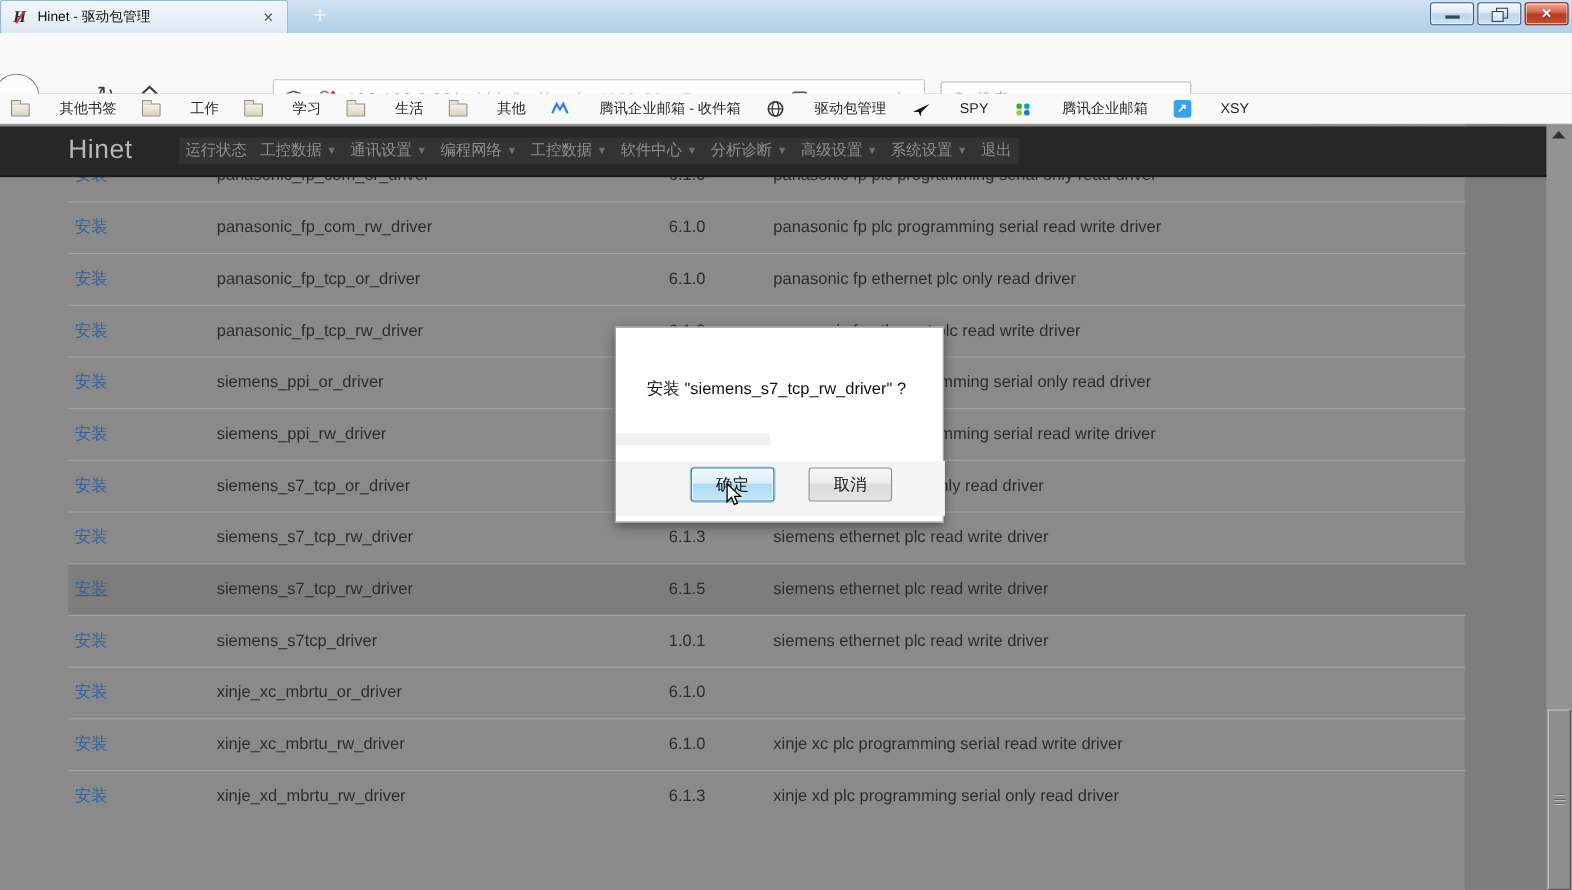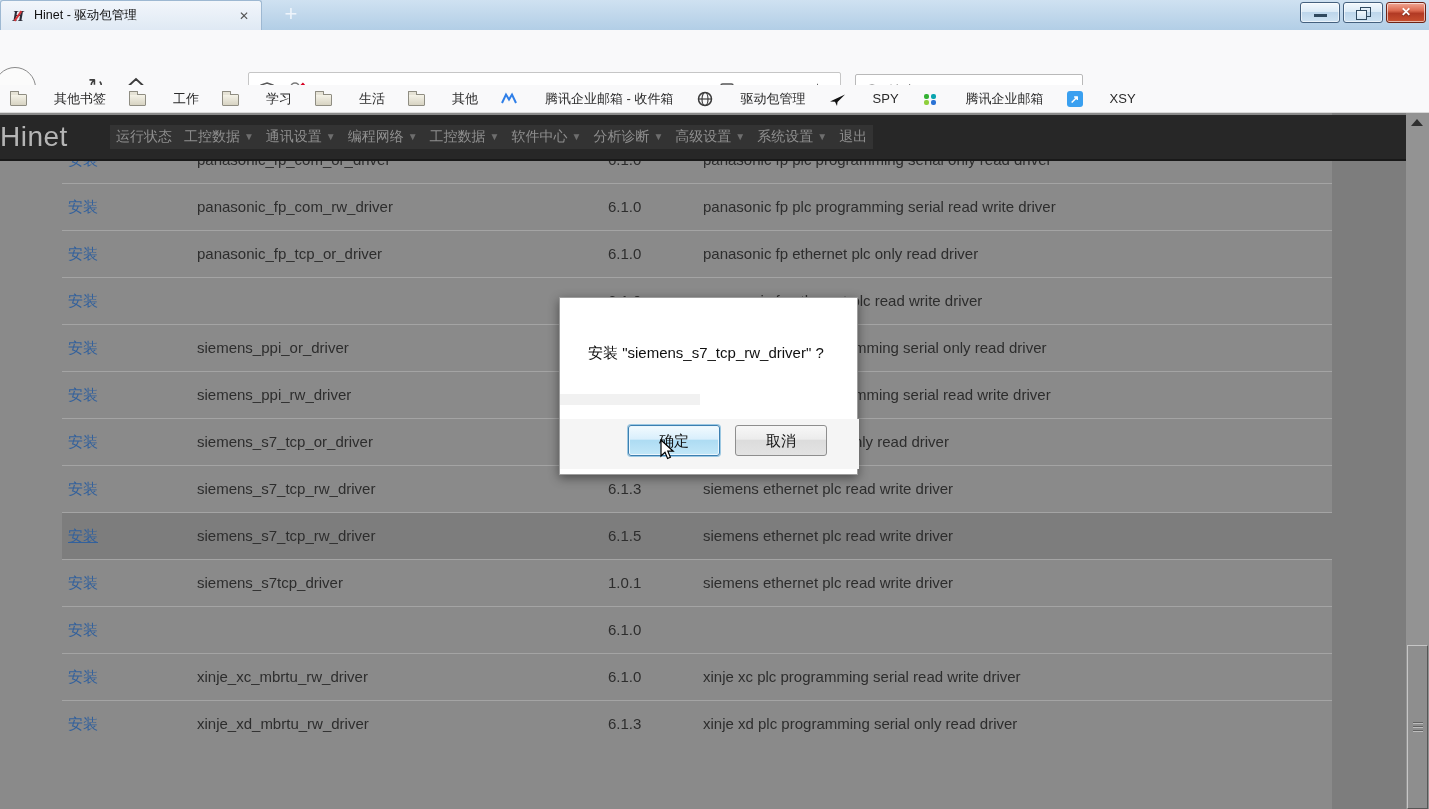--- a/index.html
+++ b/index.html
@@ -84,21 +84,21 @@
   .icon-xsy .bm-ico { background:#3aa0f0; border-radius:3px; width:16px; height:16px; }
   .icon-xsy .bm-ico::before { content:"↗"; position:absolute; left:0; width:16px; text-align:center; top:0;
     color:#fff; font-size:11px; font-weight:bold; line-height:16px; }
 
   
   .page { position:absolute; left:0; top:113px; width:1406px; height:696px; background:#8a8a8a; overflow:hidden; }
   .right-margin { position:absolute; left:1332px; top:0; width:74px; height:696px; background:#7d7d7d; }
 
   .site-nav { position:absolute; left:0; top:2px; width:1406px; height:46px; background:#272727;
     border-bottom:2px solid #191919; z-index:5; display:flex; align-items:center; }
-  .brand { font-size:28px; color:#b5b5b5; letter-spacing:.5px; }
+  .brand { margin-left:62px; font-size:24px; color:#b5b5b5; letter-spacing:.5px; }
   .menu { display:flex; margin-left:42px; list-style:none; }
   .menu-item { font-size:14px; color:#8f8f8f; background:rgba(255,255,255,.06); padding:3px 6px; white-space:nowrap; }
   .menu-item .caret { display:none; font-size:10px; color:#6e6e6e; margin-left:4px; vertical-align:1px; }
   .menu-item.has-caret .caret { display:inline; }
 
   .rows { position:absolute; left:62px; top:23px; width:1270px; }
   .drv-row { position:relative; height:47px; line-height:46px; border-top:1px solid #a4a4a4; font-size:15px; color:#2d2d2d; }
   .drv-row.highlight { background:#7d7d7d; }
   .cell { position:absolute; top:0; white-space:nowrap; }
   .c-install { left:6px; color:#33619c; }
@@ -106,21 +106,21 @@
   .c-name { left:135px; }
   .c-ver { left:546px; }
   .c-desc { left:641px; }
 
   
   .dialog { position:absolute; left:559px; top:184px; width:299px; height:178px; background:#fff;
     border:1px solid #9e9e9e; box-shadow:0 3px 10px rgba(0,0,0,.45); z-index:10; }
   .dlg-stripe1 { position:absolute; left:0; top:96px; width:140px; height:11px; background:#f1f1f1; }
   .dlg-stripe2 { position:absolute; left:0; top:121px; width:299px; height:50px; background:#f5f5f5; }
   .dlg-msg { position:absolute; left:28px; top:46px; font-size:15px; color:#101010; }
-  .dlg-btn { position:absolute; top:127px; width:92px; height:31px; font-size:15px; color:#101010;
+  .dlg-btn { position:absolute; top:127px; width:76px; height:31px; font-size:15px; color:#101010;
     text-align:center; line-height:29px; border-radius:3px; }
   .btn-ok { left:68px; border:1px solid #3c7fb1;
     background:linear-gradient(#f2fafe,#d9effc 45%,#aedcf3 50%,#c2e7f8); box-shadow:inset 0 0 0 1px #ebf6fd, 0 0 0 1px #9cc8e2; }
   .btn-cancel { left:175px; border:1px solid #8e8e8e;
     background:linear-gradient(#f7f7f7,#ececec 45%,#dcdcdc 50%,#e3e3e3); }
 
   .cursor { position:absolute; left:660px; top:326px; z-index:11; }
 
   
   .scrollbar { position:absolute; left:1406px; top:113px; width:23px; height:696px; background:#939393; }
@@ -324,20 +324,21 @@
 
         <div class="drv-row">
           <span class="cell c-install">安装</span>
           <span class="cell c-name">panasonic_fp_tcp_or_driver</span>
           <span class="cell c-ver">6.1.0</span>
           <span class="cell c-desc">panasonic fp ethernet plc only read driver</span>
         </div>
 
         <div class="drv-row">
           <span class="cell c-install">安装</span>
+          <span class="cell c-name">panasonic_fp_tcp_rw_driver</span>
           <span class="cell c-ver">6.1.0</span>
           <span class="cell c-desc">panasonic fp ethernet plc read write driver</span>
         </div>
 
         <div class="drv-row">
           <span class="cell c-install">安装</span>
           <span class="cell c-name">siemens_ppi_or_driver</span>
           <span class="cell c-ver">6.1.0</span>
           <span class="cell c-desc">siemens ppi plc programming serial only read driver</span>
         </div>
@@ -372,20 +373,21 @@
 
         <div class="drv-row">
           <span class="cell c-install">安装</span>
           <span class="cell c-name">siemens_s7tcp_driver</span>
           <span class="cell c-ver">1.0.1</span>
           <span class="cell c-desc">siemens ethernet plc read write driver</span>
         </div>
 
         <div class="drv-row">
           <span class="cell c-install">安装</span>
+          <span class="cell c-name">xinje_xc_mbrtu_or_driver</span>
           <span class="cell c-ver">6.1.0</span>
         </div>
 
         <div class="drv-row">
           <span class="cell c-install">安装</span>
           <span class="cell c-name">xinje_xc_mbrtu_rw_driver</span>
           <span class="cell c-ver">6.1.0</span>
           <span class="cell c-desc">xinje xc plc programming serial read write driver</span>
         </div>
 

